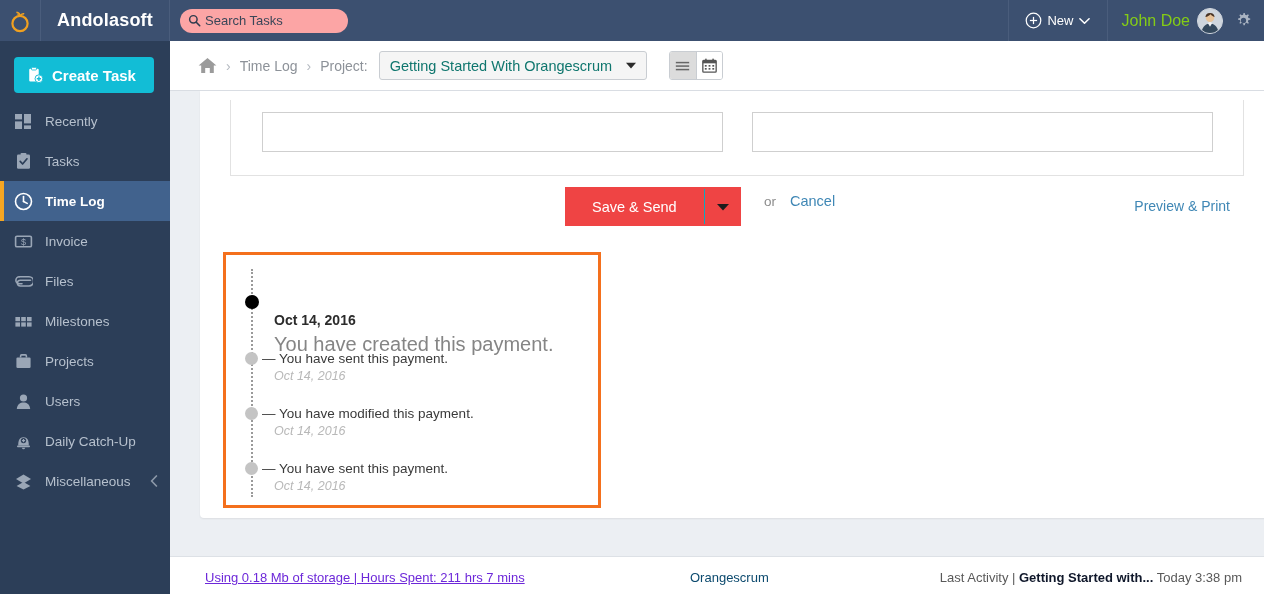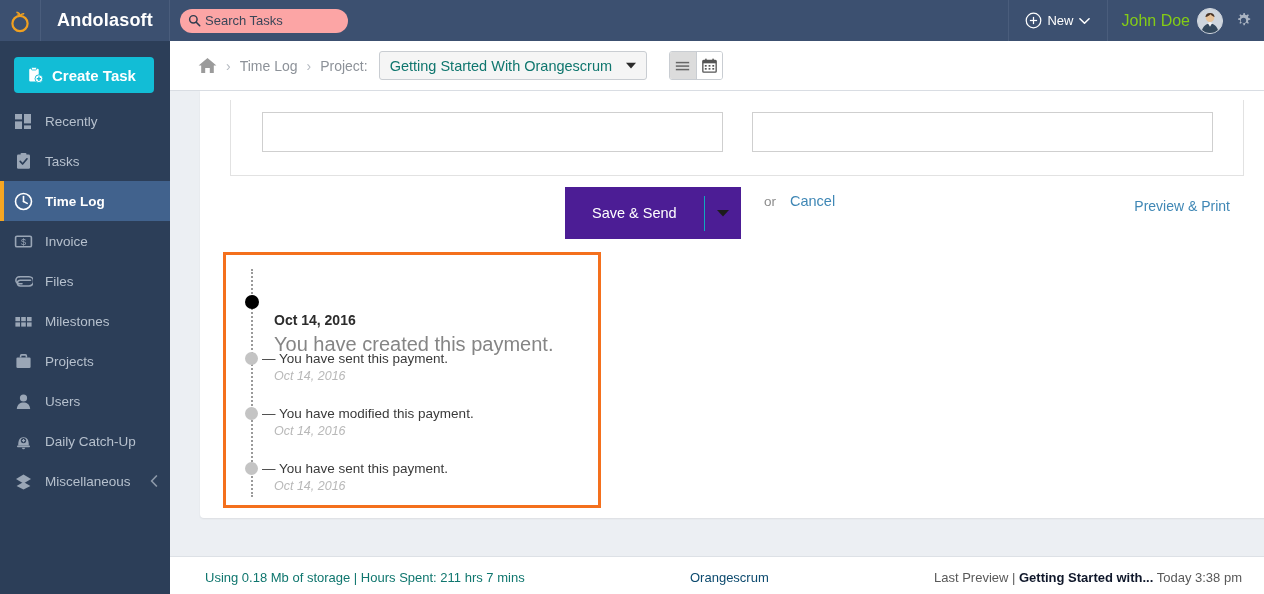--- a/index.html
+++ b/index.html
@@ -152,21 +152,21 @@
     height: 40px; border: 1px solid #cfcfcf; background: #fff;
     outline: none; font-family: "Liberation Sans", sans-serif;
     font-size: 13px; color: #333; padding: 6px 8px; resize: none;
   }
   #note-left  { left: 31px;  width: 461px; }
   #note-right { left: 521px; width: 461px; }
 
   #actions-row { position: absolute; left: 0; top: 96px; width: 1068px; height: 44px; }
   #save-send-btn {
     position: absolute; left: 365px; top: 0;
-    width: 176px; height: 52px; background: #4c1d95;
+    width: 176px; height: 39px; background: #ef4444;
     display: flex; align-items: center; cursor: pointer;
   }
   #save-send-btn .ss-label {
     color: #ffffff; font-size: 14.5px; padding-left: 27px; flex: 1;
   }
   #ss-divider { width: 1px; height: 35px; background: #0fa9bf; }
   #ss-caret-wrap { width: 36px; display: flex; align-items: center; justify-content: center; }
   #ss-caret { width: 12px; height: 8px; }
   #or-text {
     position: absolute; left: 564px; top: 7px;
@@ -203,21 +203,21 @@
   .tl-date-big  { position:absolute; left: 48px; font-size: 14px; color: #2b2b2b; font-weight: bold; }
   .tl-title-sm  { position:absolute; left: 36px; font-size: 13.5px; color: #3a3a3a; }
   .tl-date-sm   { position:absolute; left: 48px; font-size: 12.5px; color: #b8b8b8; font-style: italic; }
 
   
   #footer {
     position: absolute; left: 170px; top: 556px;
     width: 1094px; height: 38px;
     background: #ffffff; border-top: 1px solid #dde1e6;
   }
-  #footer-left   { position: absolute; left: 35px;  top: 13px; font-size: 13px; color: #0f766e; }
+  #footer-left   { position: absolute; left: 35px;  top: 13px; font-size: 13px; color: #6d28d9; text-decoration: underline; }
   #footer-center { position: absolute; left: 520px; top: 13px; font-size: 13px; color: #0c4a6e; }
   #footer-right  { position: absolute; right: 22px; top: 13px; font-size: 13px; color: #595959; white-space: nowrap;}
   #footer-right b { color: #0f172a; }
   #footer-sidepad { position: absolute; left: 0; top: 556px; width: 170px; height: 38px; background: #2c3e58; }
 </style>
 </head>
 <body>
 
 <div id="topbar">
   <div id="logo-cell">
@@ -471,14 +471,14 @@
       </div>
     </div>
 
   </div>
 </div>
 
 <div id="footer-sidepad"></div>
 <div id="footer">
   <span id="footer-left">Using 0.18 Mb of storage | Hours Spent: 211 hrs 7 mins</span>
   <span id="footer-center">Orangescrum</span>
-  <span id="footer-right"><span>Last Preview | </span><b>Getting Started with...</b><span> Today 3:38 pm</span></span>
+  <span id="footer-right"><span>Last Activity | </span><b>Getting Started with...</b><span> Today 3:38 pm</span></span>
 </div>
 
 </body></html>

